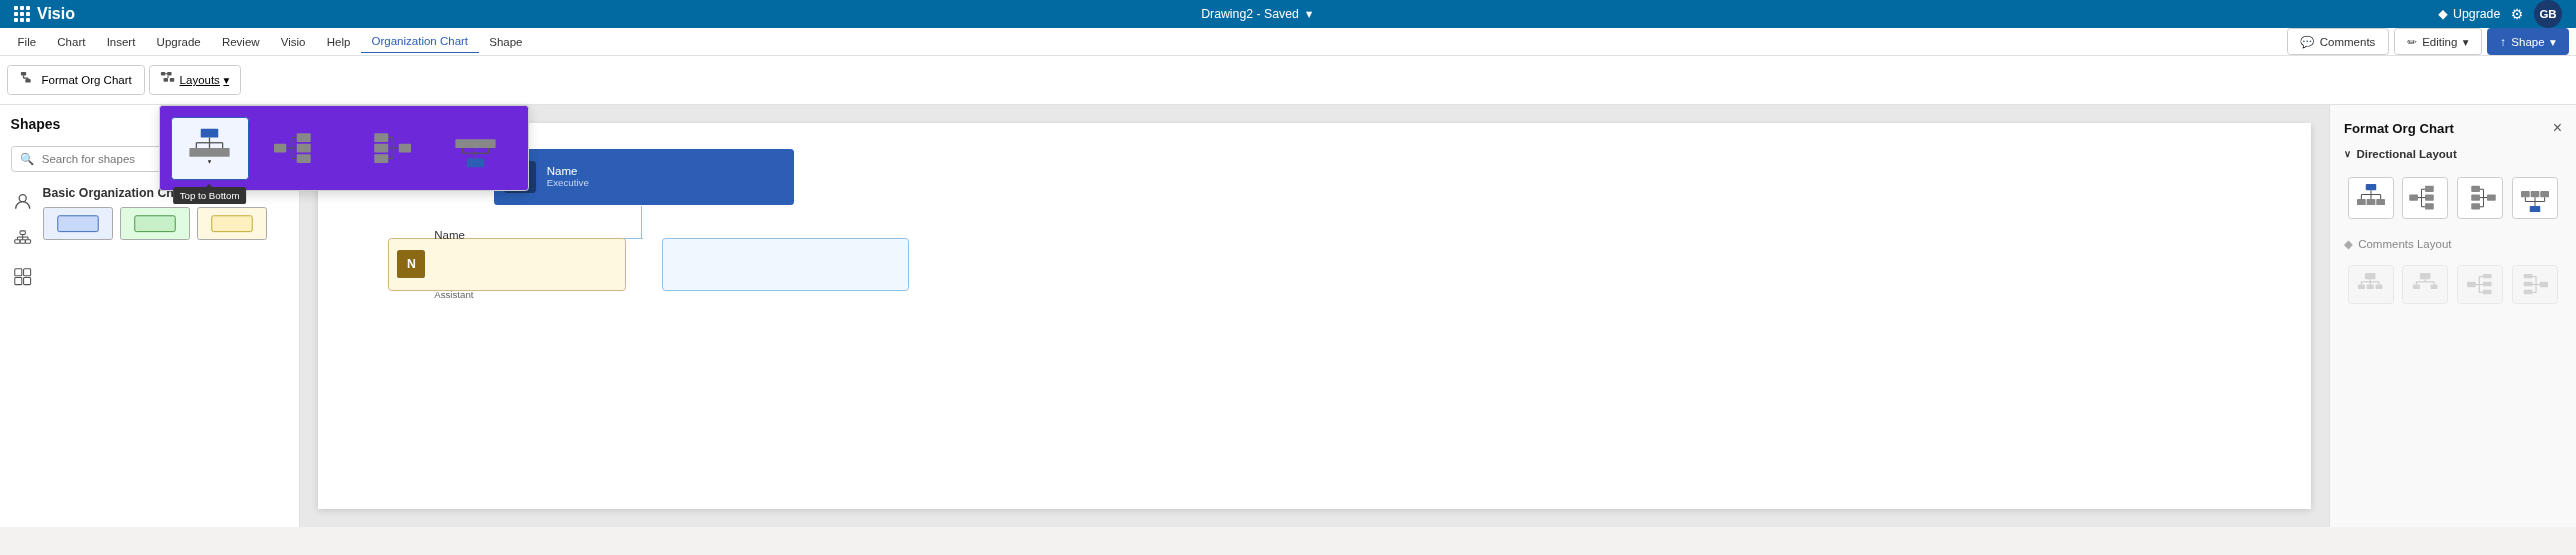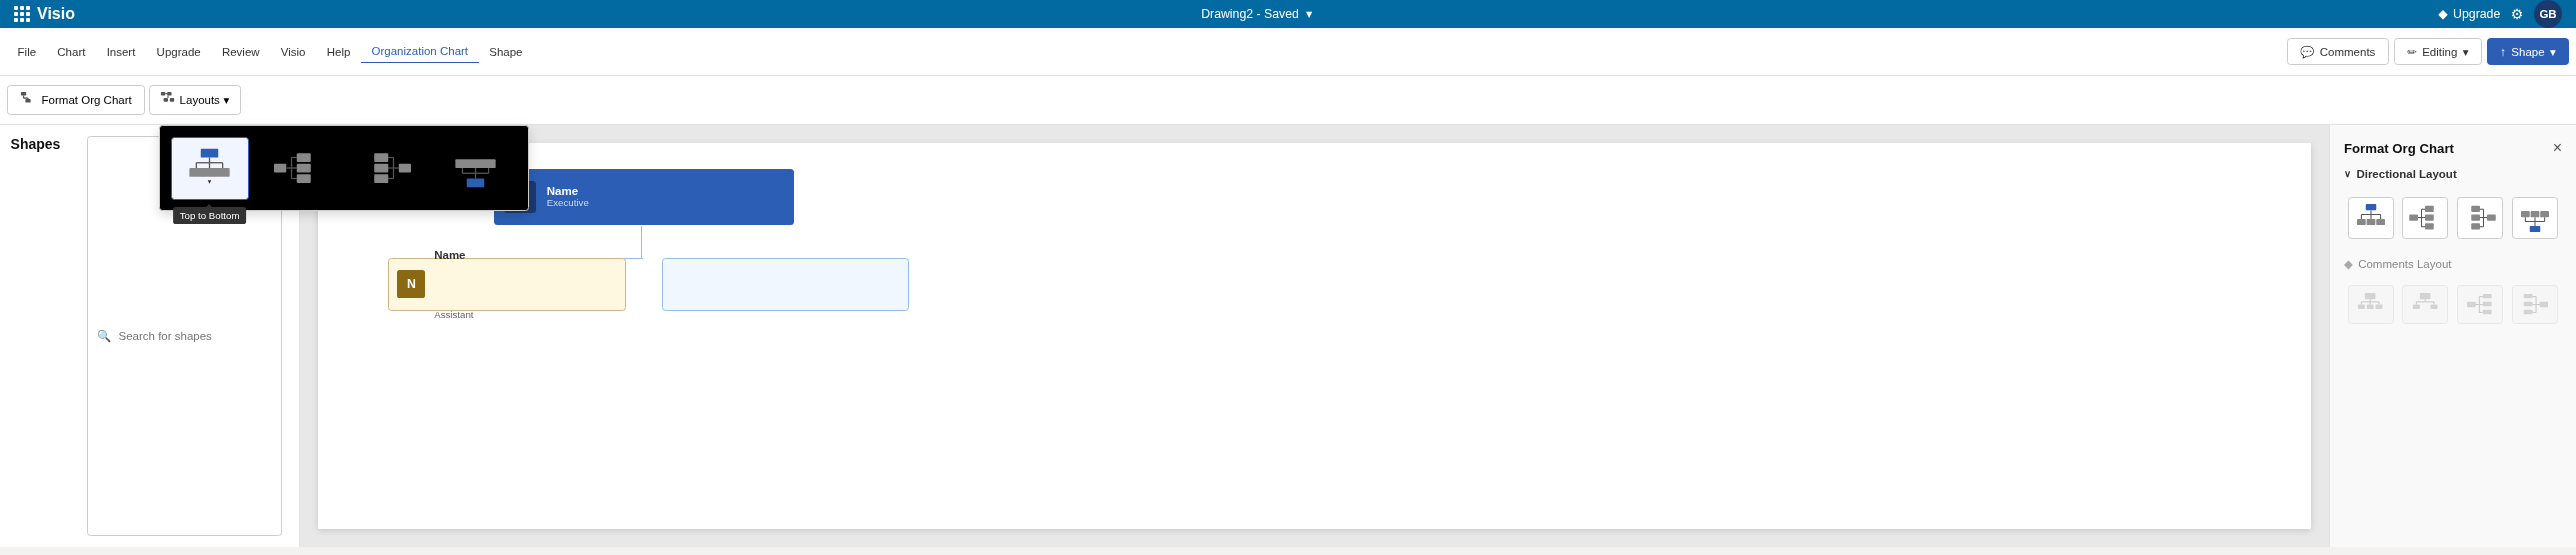--- a/index.html
+++ b/index.html
@@ -35,21 +35,21 @@
     .settings-icon, .avatar { color: white; font-size: 14px; cursor: pointer; }
     .avatar {
       background: #1a3a6e; border-radius: 50%; width: 28px; height: 28px;
       display: flex; align-items: center; justify-content: center;
       font-weight: 600; font-size: 11.5px;
     }
 
     
     .menu-bar {
       background: white;
-      height: 48px;
+      height: 28px;
       display: flex;
       align-items: center;
       padding: 0 7px;
       border-bottom: 0.9px solid #e1e1e1;
     }
     .menu-item {
       padding: 5.3px 10.6px;
       font-size: 11.5px;
       color: #333;
       cursor: pointer;
@@ -82,28 +82,29 @@
       display: flex; align-items: center; gap: 5.3px;
       padding: 5.3px 12.3px; border-radius: 3.5px;
       font-size: 11.5px; cursor: pointer; border: 0.9px solid #ccc;
       background: white;
     }
     .layouts-dropdown {
       display: flex; align-items: center; gap: 3.5px;
       padding: 5.3px 10.6px; border-radius: 3.5px;
       font-size: 11.5px; cursor: pointer; border: 0.9px solid #ccc;
       background: white;
+      text-decoration: underline;
     }
 
     
     .layouts-popup {
       position: absolute;
       top: 49px;
       left: 159px;
-      background: #000000;
+      background: #6d28d9;
       border: 0.9px solid #ccc;
       border-radius: 3.5px;
       padding: 10.6px;
       display: flex;
       flex-direction: column;
       gap: 7px;
       z-index: 100;
       box-shadow: 0 3.5px 10.6px rgba(0,0,0,0.15);
       width: 370px;
     }
@@ -148,23 +149,23 @@
       display: flex;
       height: calc(556px - 46px - 39px - 49px);
     }
 
     
     .sidebar {
       width: 300px;
       background: white;
       border-right: 0.9px solid #e1e1e1;
       display: flex;
-      flex-direction: row;
+      flex-direction: column;
       padding: 10.6px;
-      gap: 27px;
+      gap: 14px;
     }
     .shapes-title {
       font-size: 14px;
       font-weight: 600;
       color: #111;
     }
     .search-box {
       display: flex; align-items: center; gap: 7px;
       border: 0.9px solid #ccc; border-radius: 3.5px;
       padding: 5.3px 8.8px;
@@ -220,21 +221,21 @@
       display: flex; align-items: center; gap: 10.6px;
       padding: 0 10.6px;
     }
     .node-avatar {
       width: 32px; height: 32px;
       background: #1a3a6e;
       border-radius: 3.5px;
       color: white; font-weight: 700; font-size: 14px;
       display: flex; align-items: center; justify-content: center;
     }
-    .node-text .node-name { color: white; font-size: 11.5px; font-weight: 700; }
+    .node-text .node-name { color: white; font-size: 11.5px; font-weight: 400; }
     .node-text .node-title { color: #c9d9f5; font-size: 9.7px; }
     .org-assistant-node {
       position: absolute;
       top: 115px; left: 70px;
       width: 238px; height: 53px;
       background: #fff8e1;
       border: 0.9px solid #d4b483;
       border-radius: 3.5px;
       display: flex; align-items: center; gap: 8.8px;
       padding: 0 8.8px;

